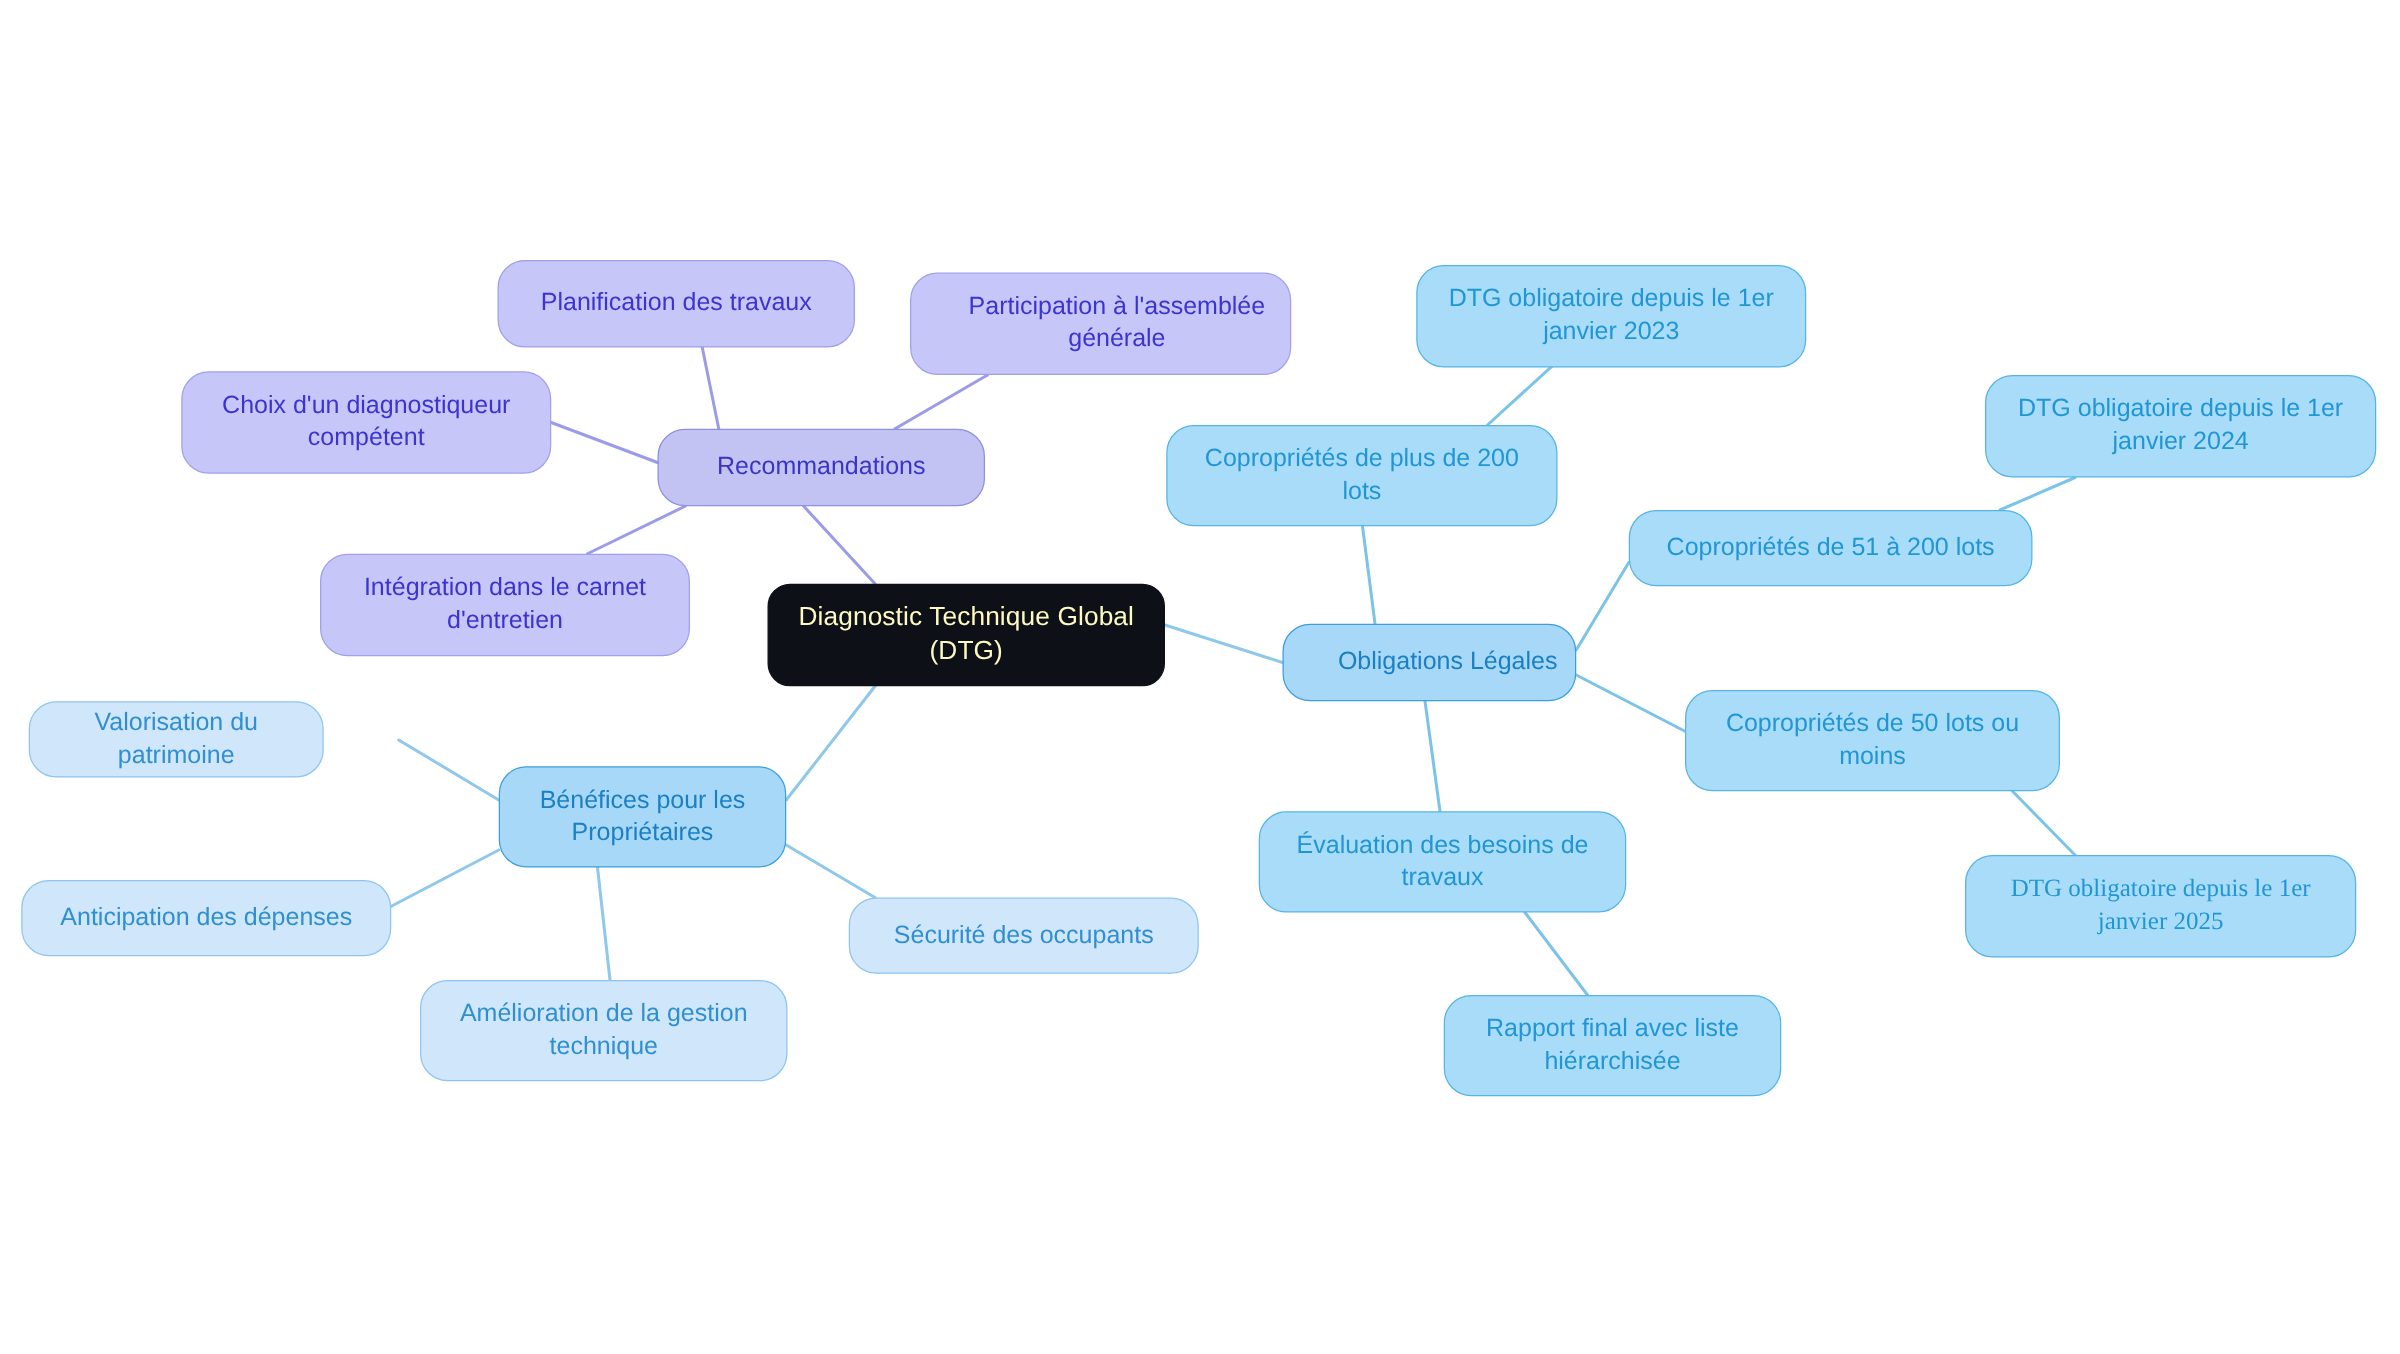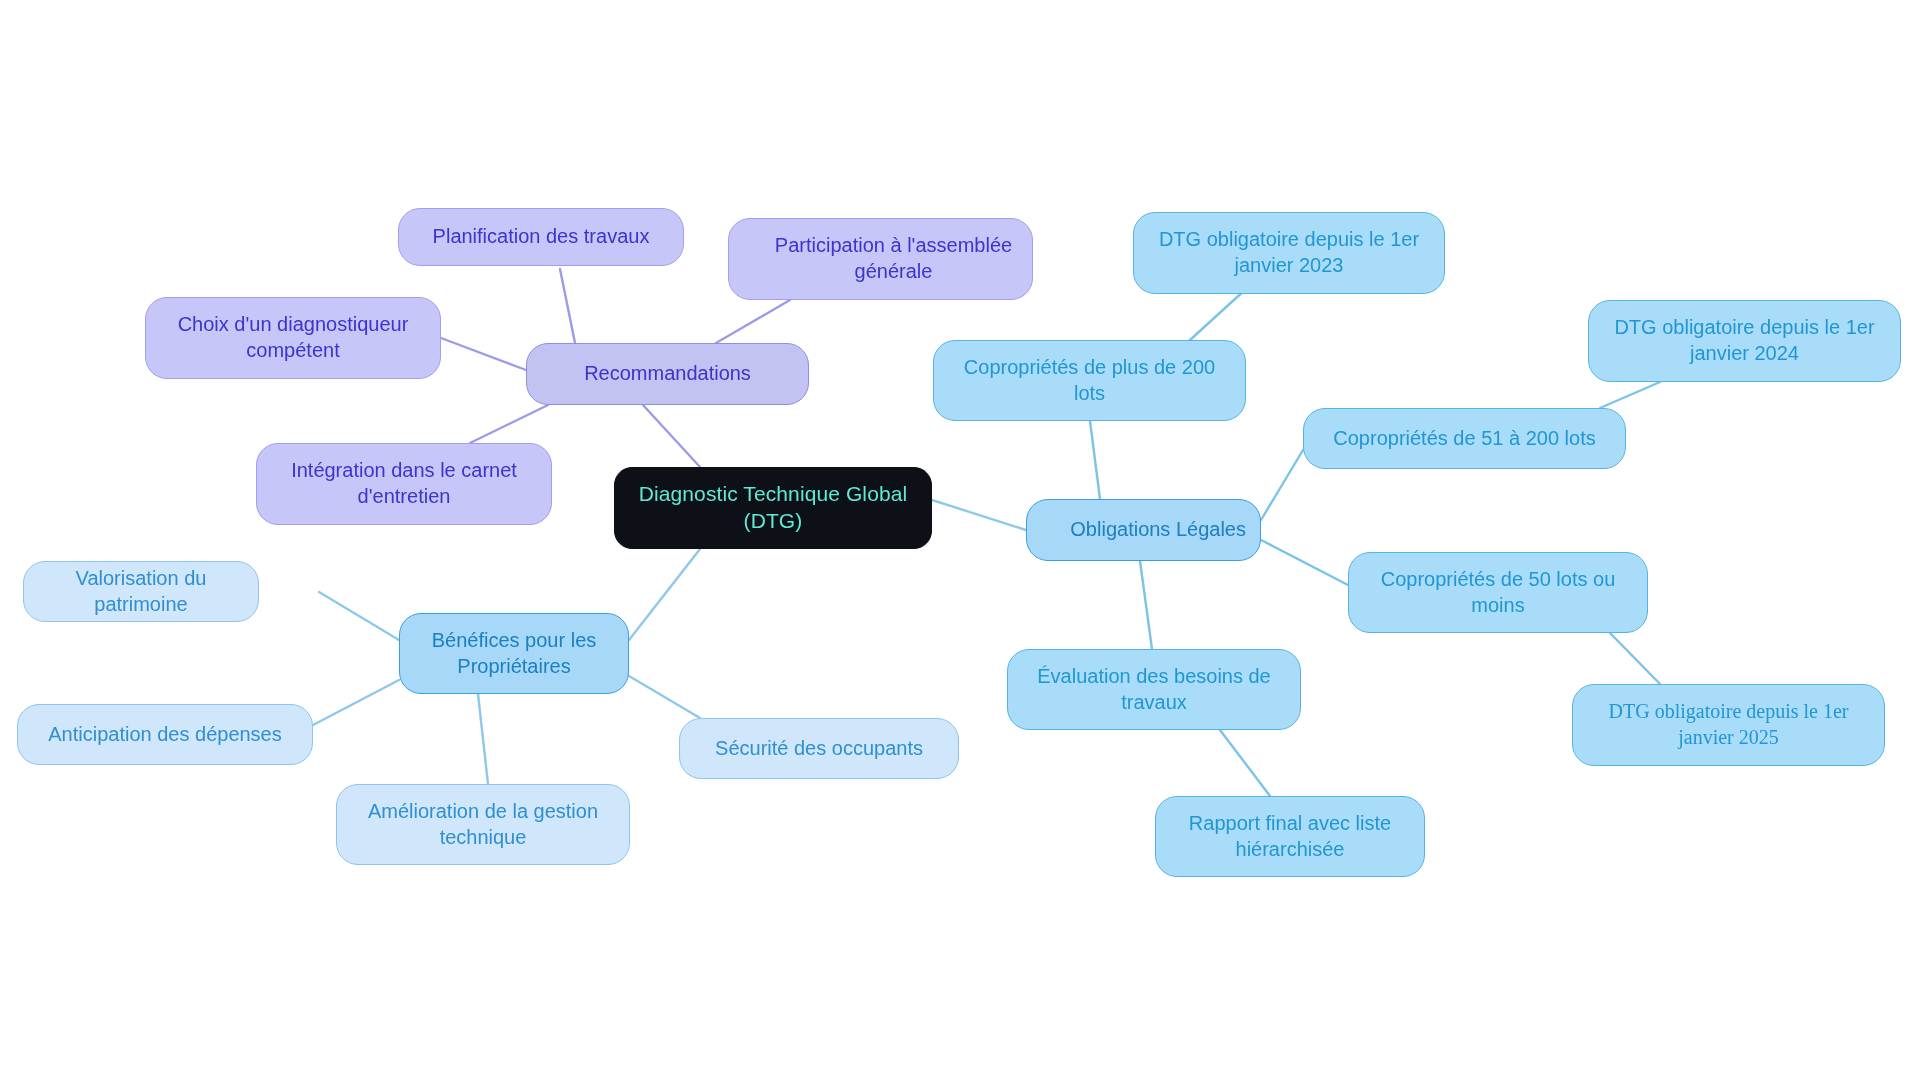--- a/index.html
+++ b/index.html
@@ -35,21 +35,21 @@
     border-radius: 22px;
     border-style: solid;
     border-width: 1.5px;
     line-height: 1.28;
     padding: 6px 14px;
     z-index: 2;
   }
   .node-root {
     background: #0d1117;
     border-color: #0d1117;
-    color: #5eead4;
+    color: #fef9c3;
     font-size: 21px;
     border-radius: 18px;
     letter-spacing: 0.1px;
   }
   .node-branch-blue {
     background: #a7d8f7;
     border-color: #3a9fdc;
     color: #1b7fc4;
     font-size: 20px;
     justify-content: flex-end;
@@ -130,27 +130,27 @@
       </div>
       <div class="node node-leaf-blue" style="left: 1572px; top: 684px; width: 313px; height: 82px; font-family: Liberation Serif, serif;">
         <span>DTG obligatoire depuis le 1er janvier 2025</span>
       </div>
       <div class="node node-leaf-blue" style="left: 1007px; top: 649px; width: 294px; height: 81px;">
         <span>Évaluation des besoins de travaux</span>
       </div>
       <div class="node node-leaf-blue" style="left: 1155px; top: 796px; width: 270px; height: 81px;">
         <span>Rapport final avec liste hiérarchisée</span>
       </div>
-      <div class="node node-branch-purple" style="left: 526px; top: 343px; width: 283px; height: 62px;">
+      <div class="node node-branch-purple" style="left: 526px; top: 343px; width: 262px; height: 62px;">
         <span>Recommandations</span>
       </div>
       <div class="node node-branch-blue" style="left: 399px; top: 613px; width: 230px; height: 81px;">
         <span>Bénéfices pour les Propriétaires</span>
       </div>
-      <div class="node node-leaf-purple" style="left: 398px; top: 208px; width: 286px; height: 58px;">
+      <div class="node node-leaf-purple" style="left: 398px; top: 208px; width: 286px; height: 70px;">
         <span>Planification des travaux</span>
       </div>
       <div class="node node-leaf-purple" style="left: 728px; top: 218px; width: 305px; height: 82px; padding-left: 40px;">
         <span>Participation à l'assemblée générale</span>
       </div>
       <div class="node node-leaf-purple" style="left: 145px; top: 297px; width: 296px; height: 82px;">
         <span>Choix d'un diagnostiqueur compétent</span>
       </div>
       <div class="node node-leaf-purple" style="left: 256px; top: 443px; width: 296px; height: 82px;">
         <span>Intégration dans le carnet d'entretien</span>

